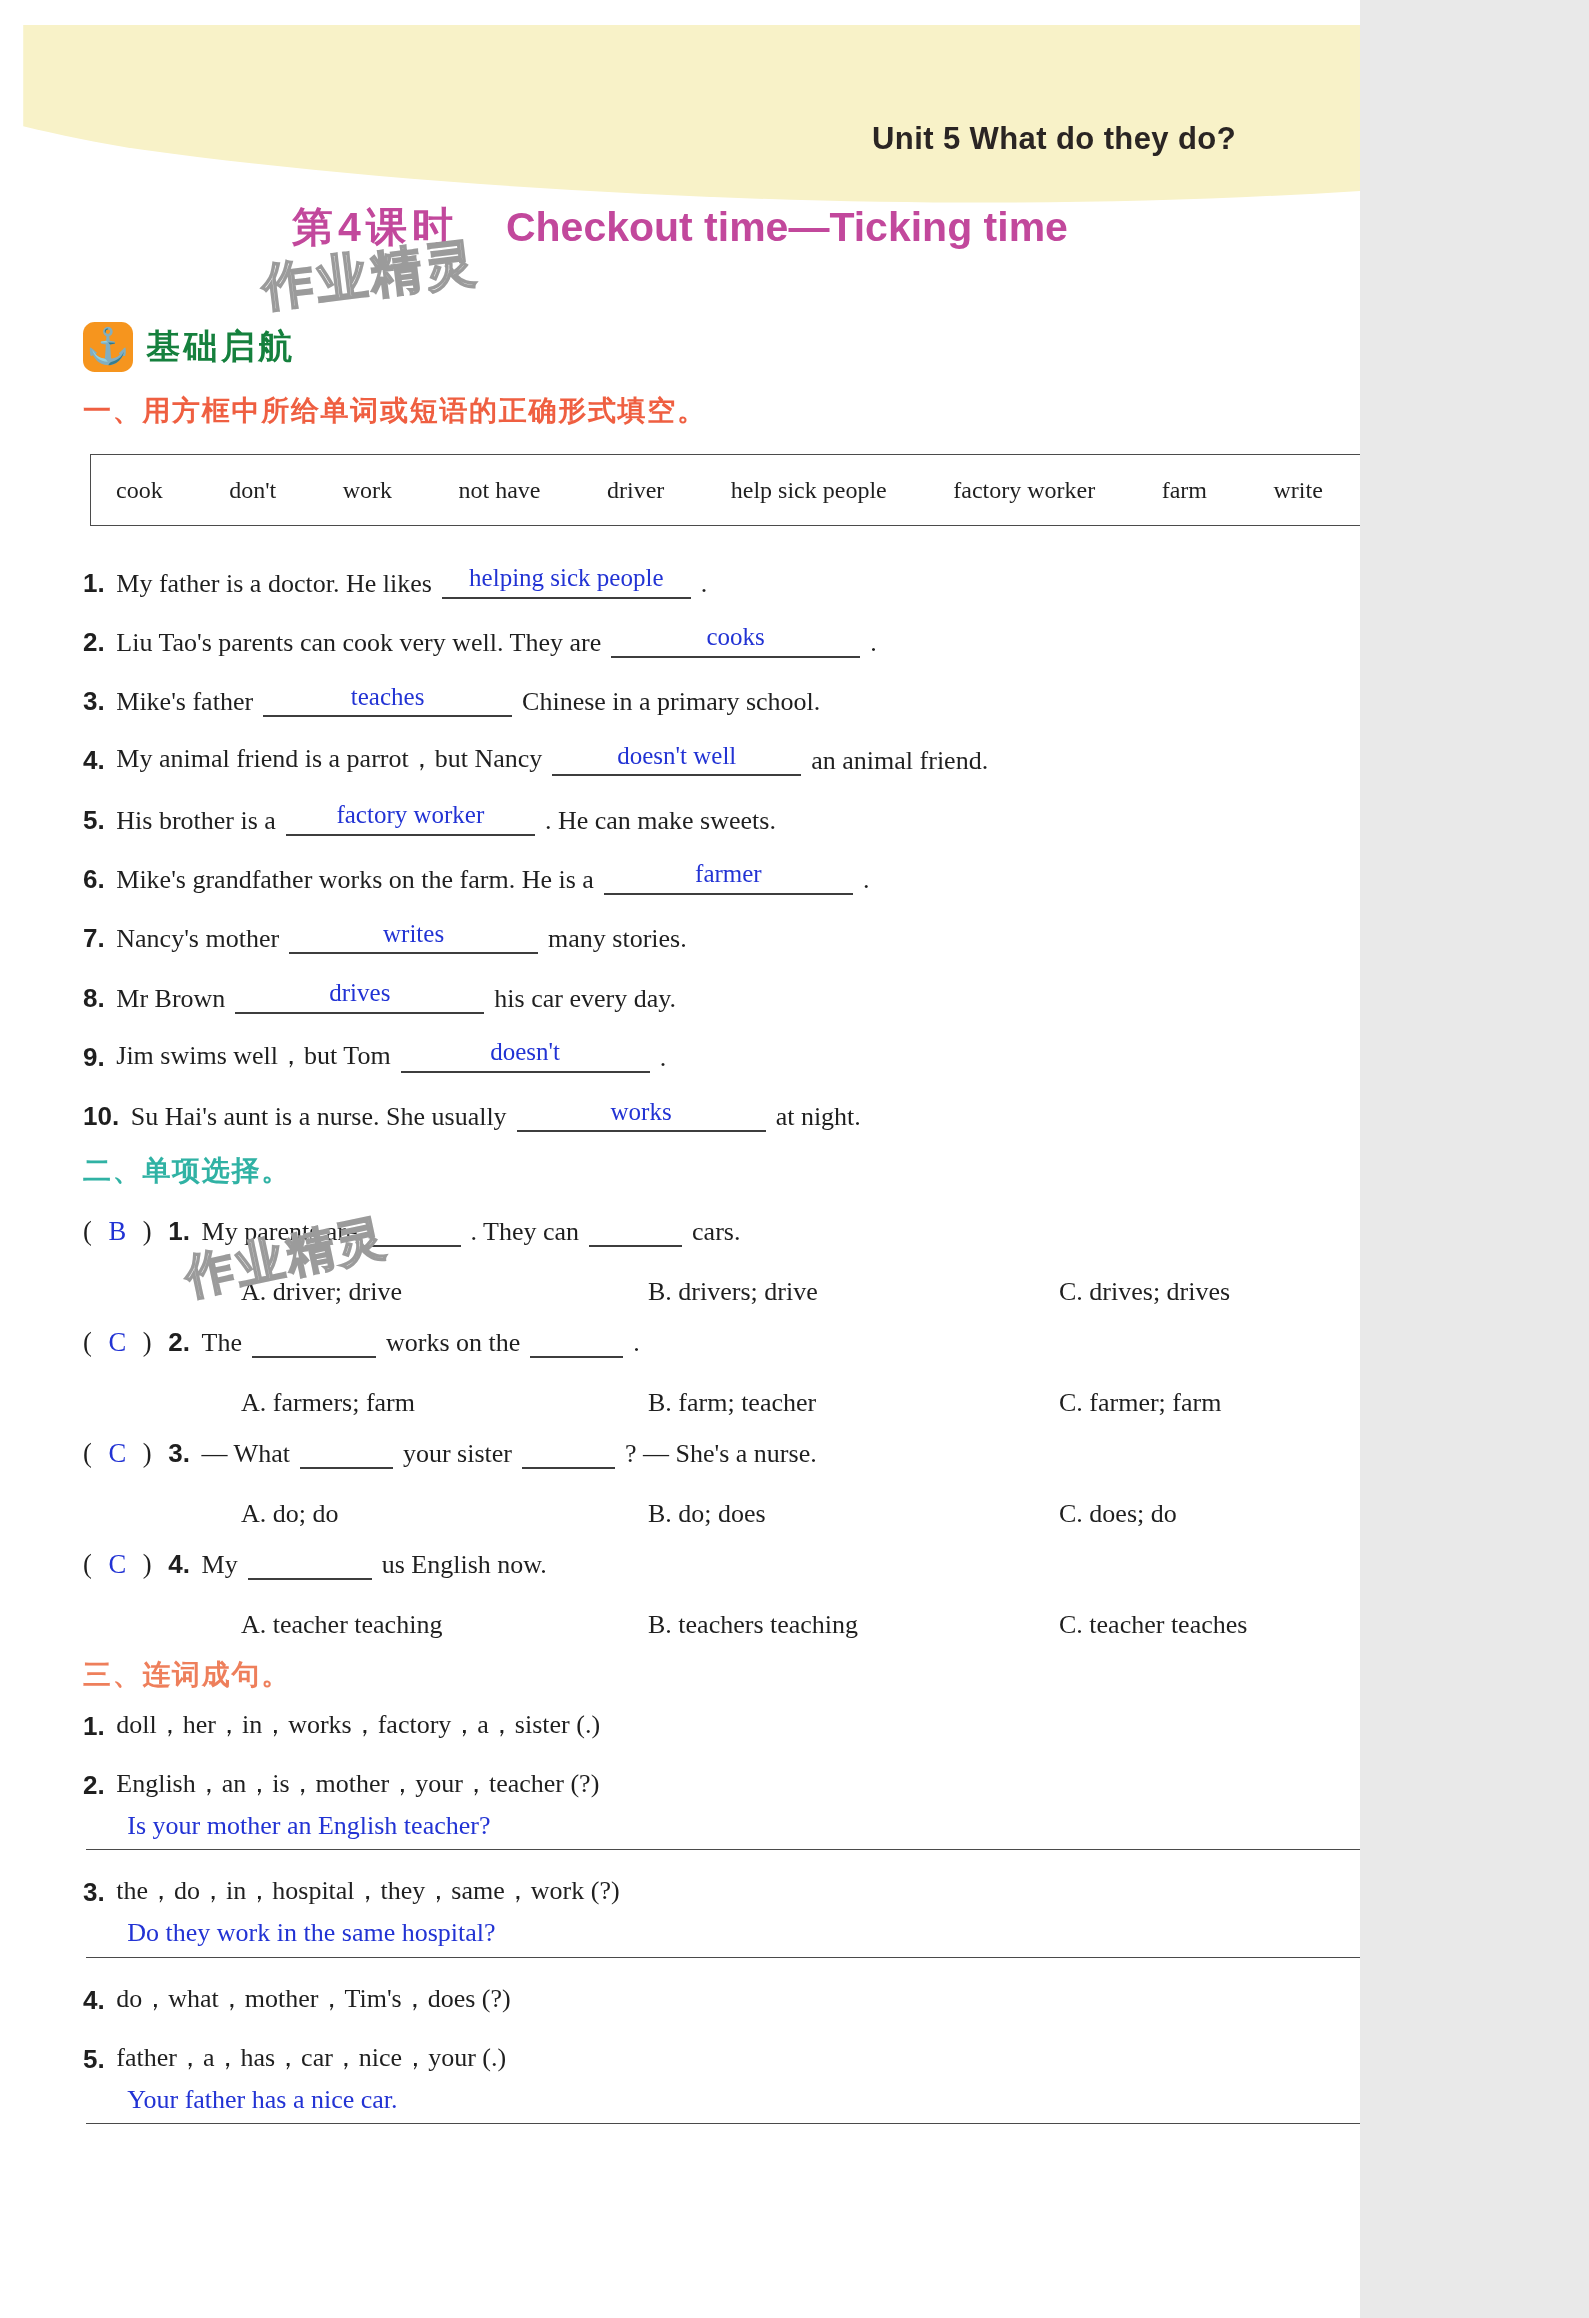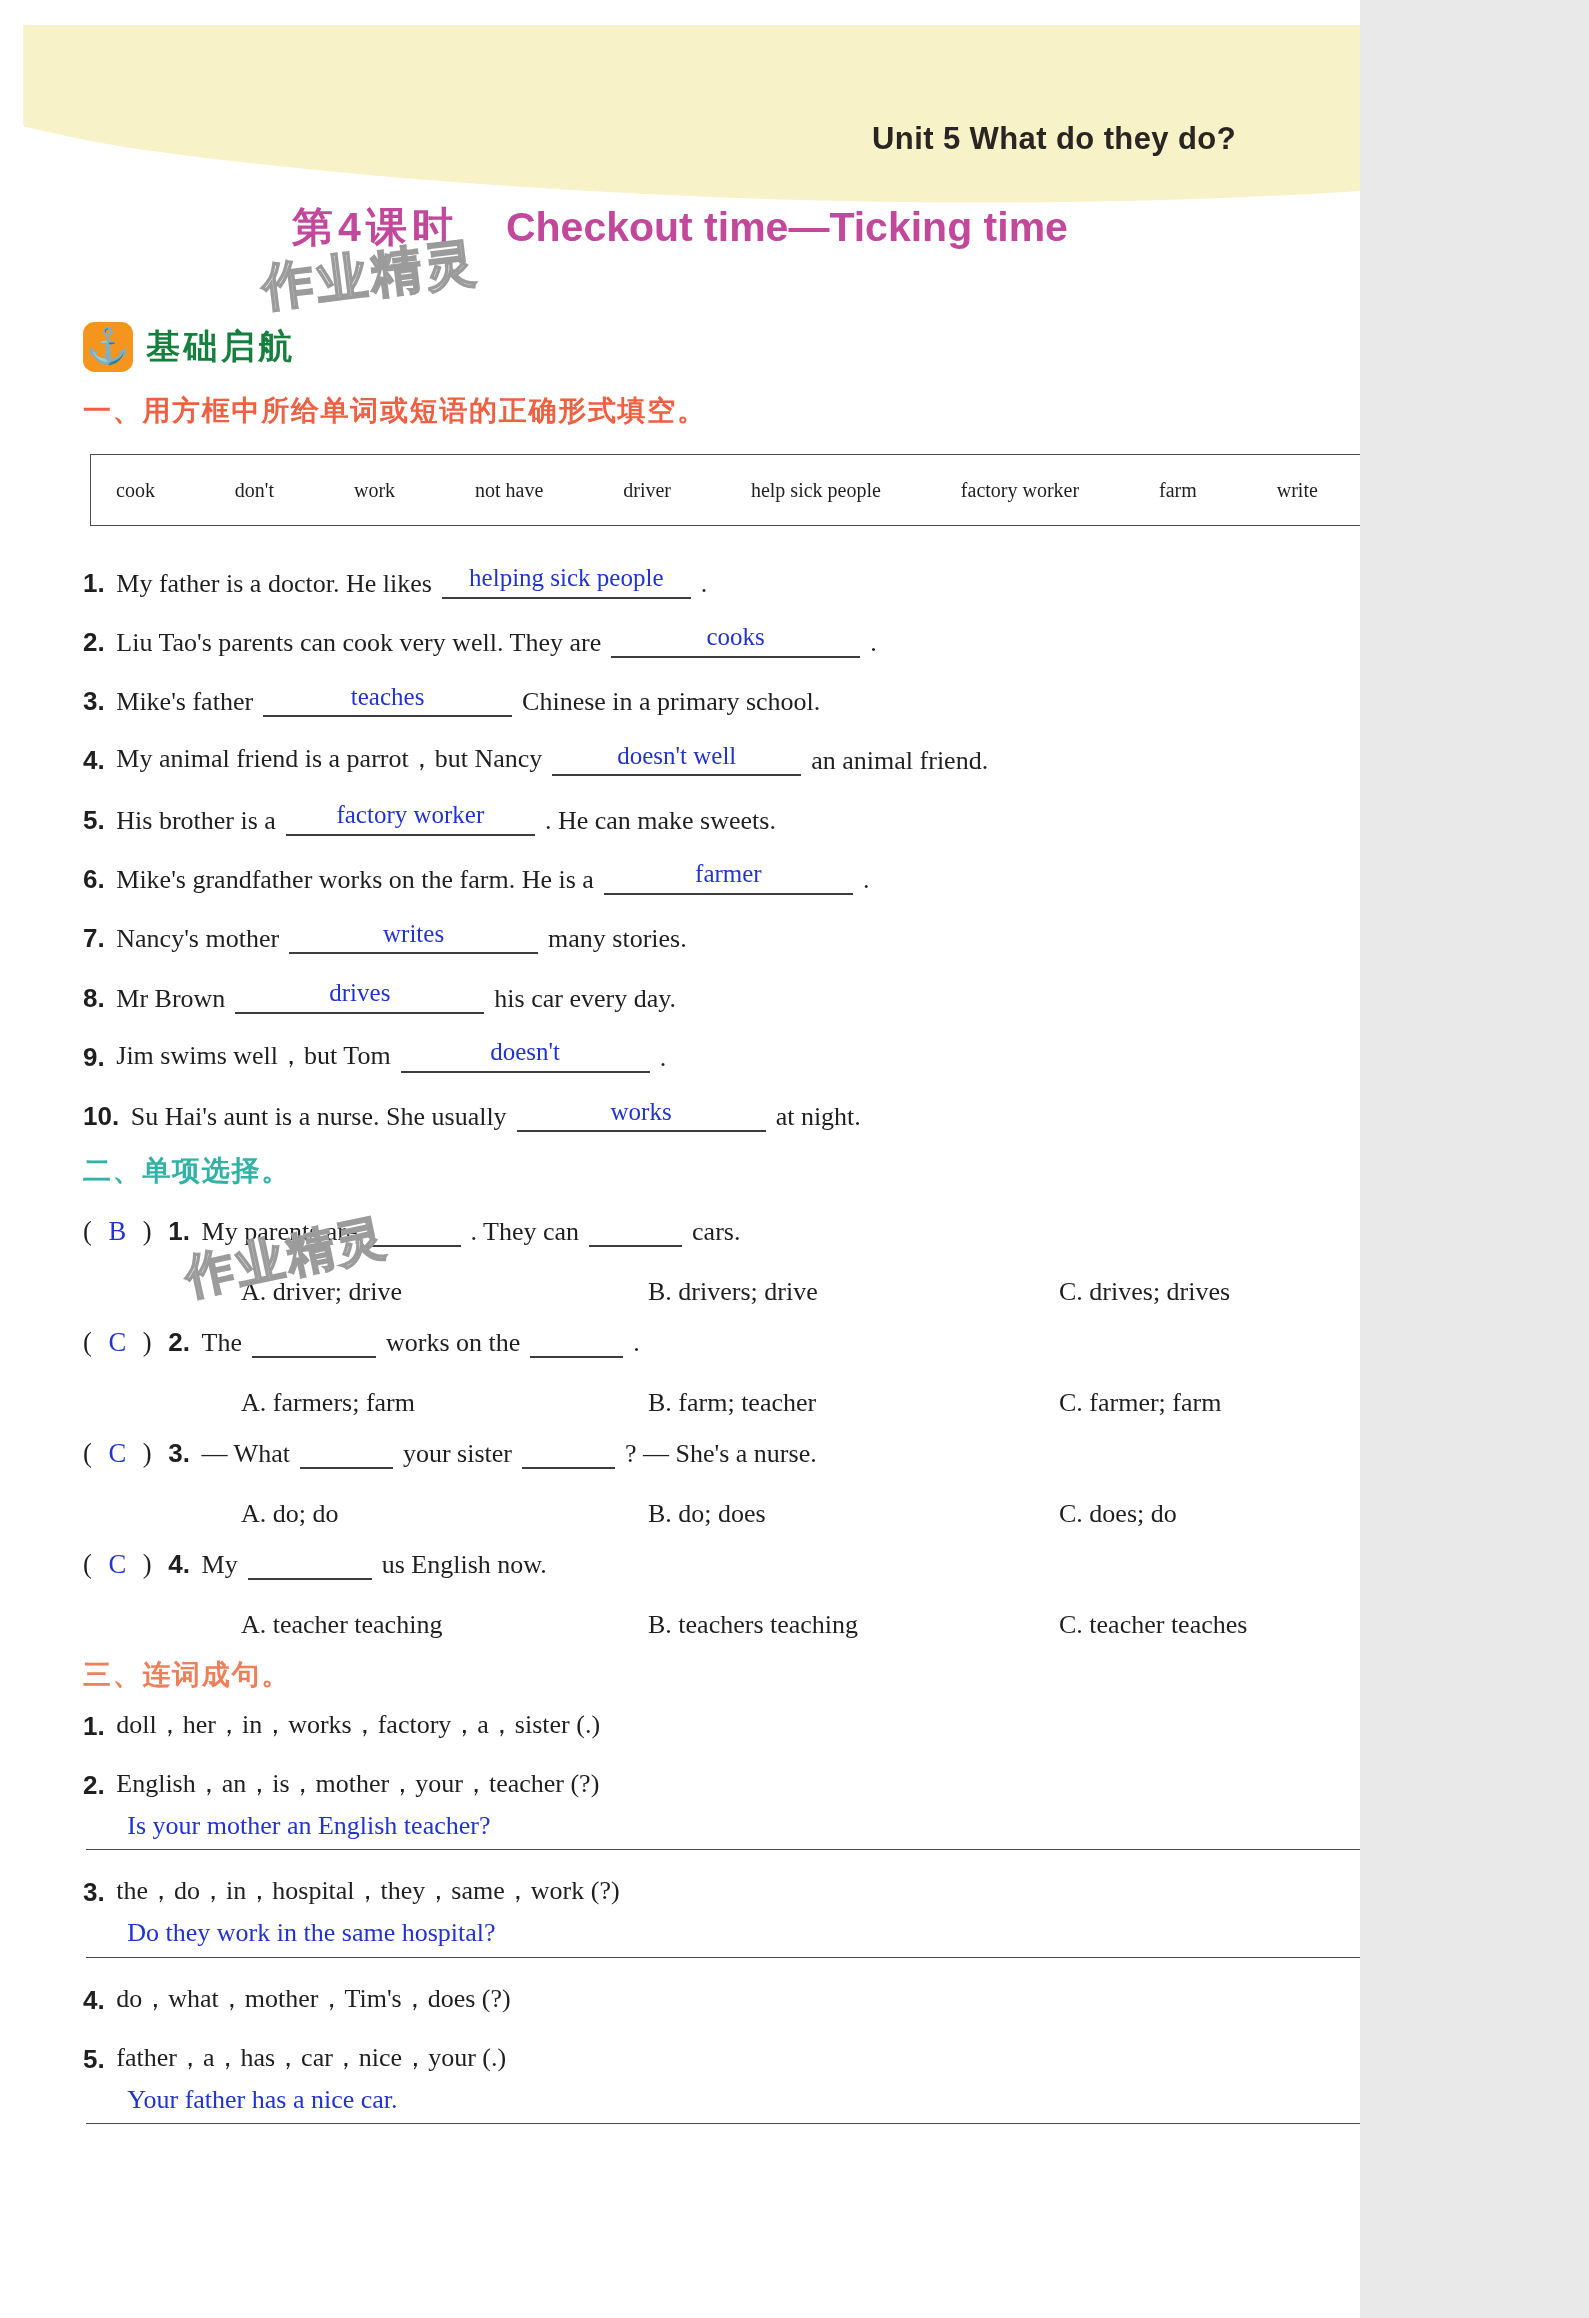--- a/index.html
+++ b/index.html
@@ -24,21 +24,21 @@
       display:flex;align-items:center;justify-content:center;font-size:35px;color:#ffe14f;line-height:1;}
   .badge-label{font-family:"Liberation Sans",sans-serif;font-weight:bold;font-size:34px;color:#15803d;letter-spacing:3.3px;}
   
   .sec-heading{margin:20px 0 0 83px;font-family:"Liberation Sans",sans-serif;font-weight:600;
       font-size:28px;height:37px;line-height:37px;letter-spacing:1.7px;}
   .sec1{color:#ef5f41;}
   .sec2{color:#30b2a4;margin-top:16.6px;}
   .sec3{color:#ee7f5b;margin-top:16.6px;}
   
   .word-box{margin:25px 0 0 90px;width:1324px;height:70px;border:1.7px solid #4b4b4b;
-      display:flex;justify-content:space-between;align-items:center;padding:0 25px;font-size:20px;white-space:nowrap;}
+      display:flex;justify-content:space-between;align-items:center;padding:0 25px;font-size:24px;white-space:nowrap;}
   
   .fill-list{margin:16.6px 0 0 83px;}
   .q-row{height:56px;display:flex;align-items:flex-end;padding-bottom:3.3px;white-space:nowrap;font-size:26px;}
   .qnum{font-family:"Liberation Sans",sans-serif;font-weight:bold;font-size:26px;margin-right:11.6px;}
   .qtext{font-size:26px;}
   .blank{display:inline-block;position:relative;width:249px;height:30px;
       border-bottom:2.5px solid #3d3d3d;margin:0 10px;flex:0 0 auto;}
   .blank .ans{position:absolute;left:0;right:0;bottom:6.6px;text-align:center;
       font-size:25px;color:#2233d4;white-space:nowrap;line-height:1;}
   

